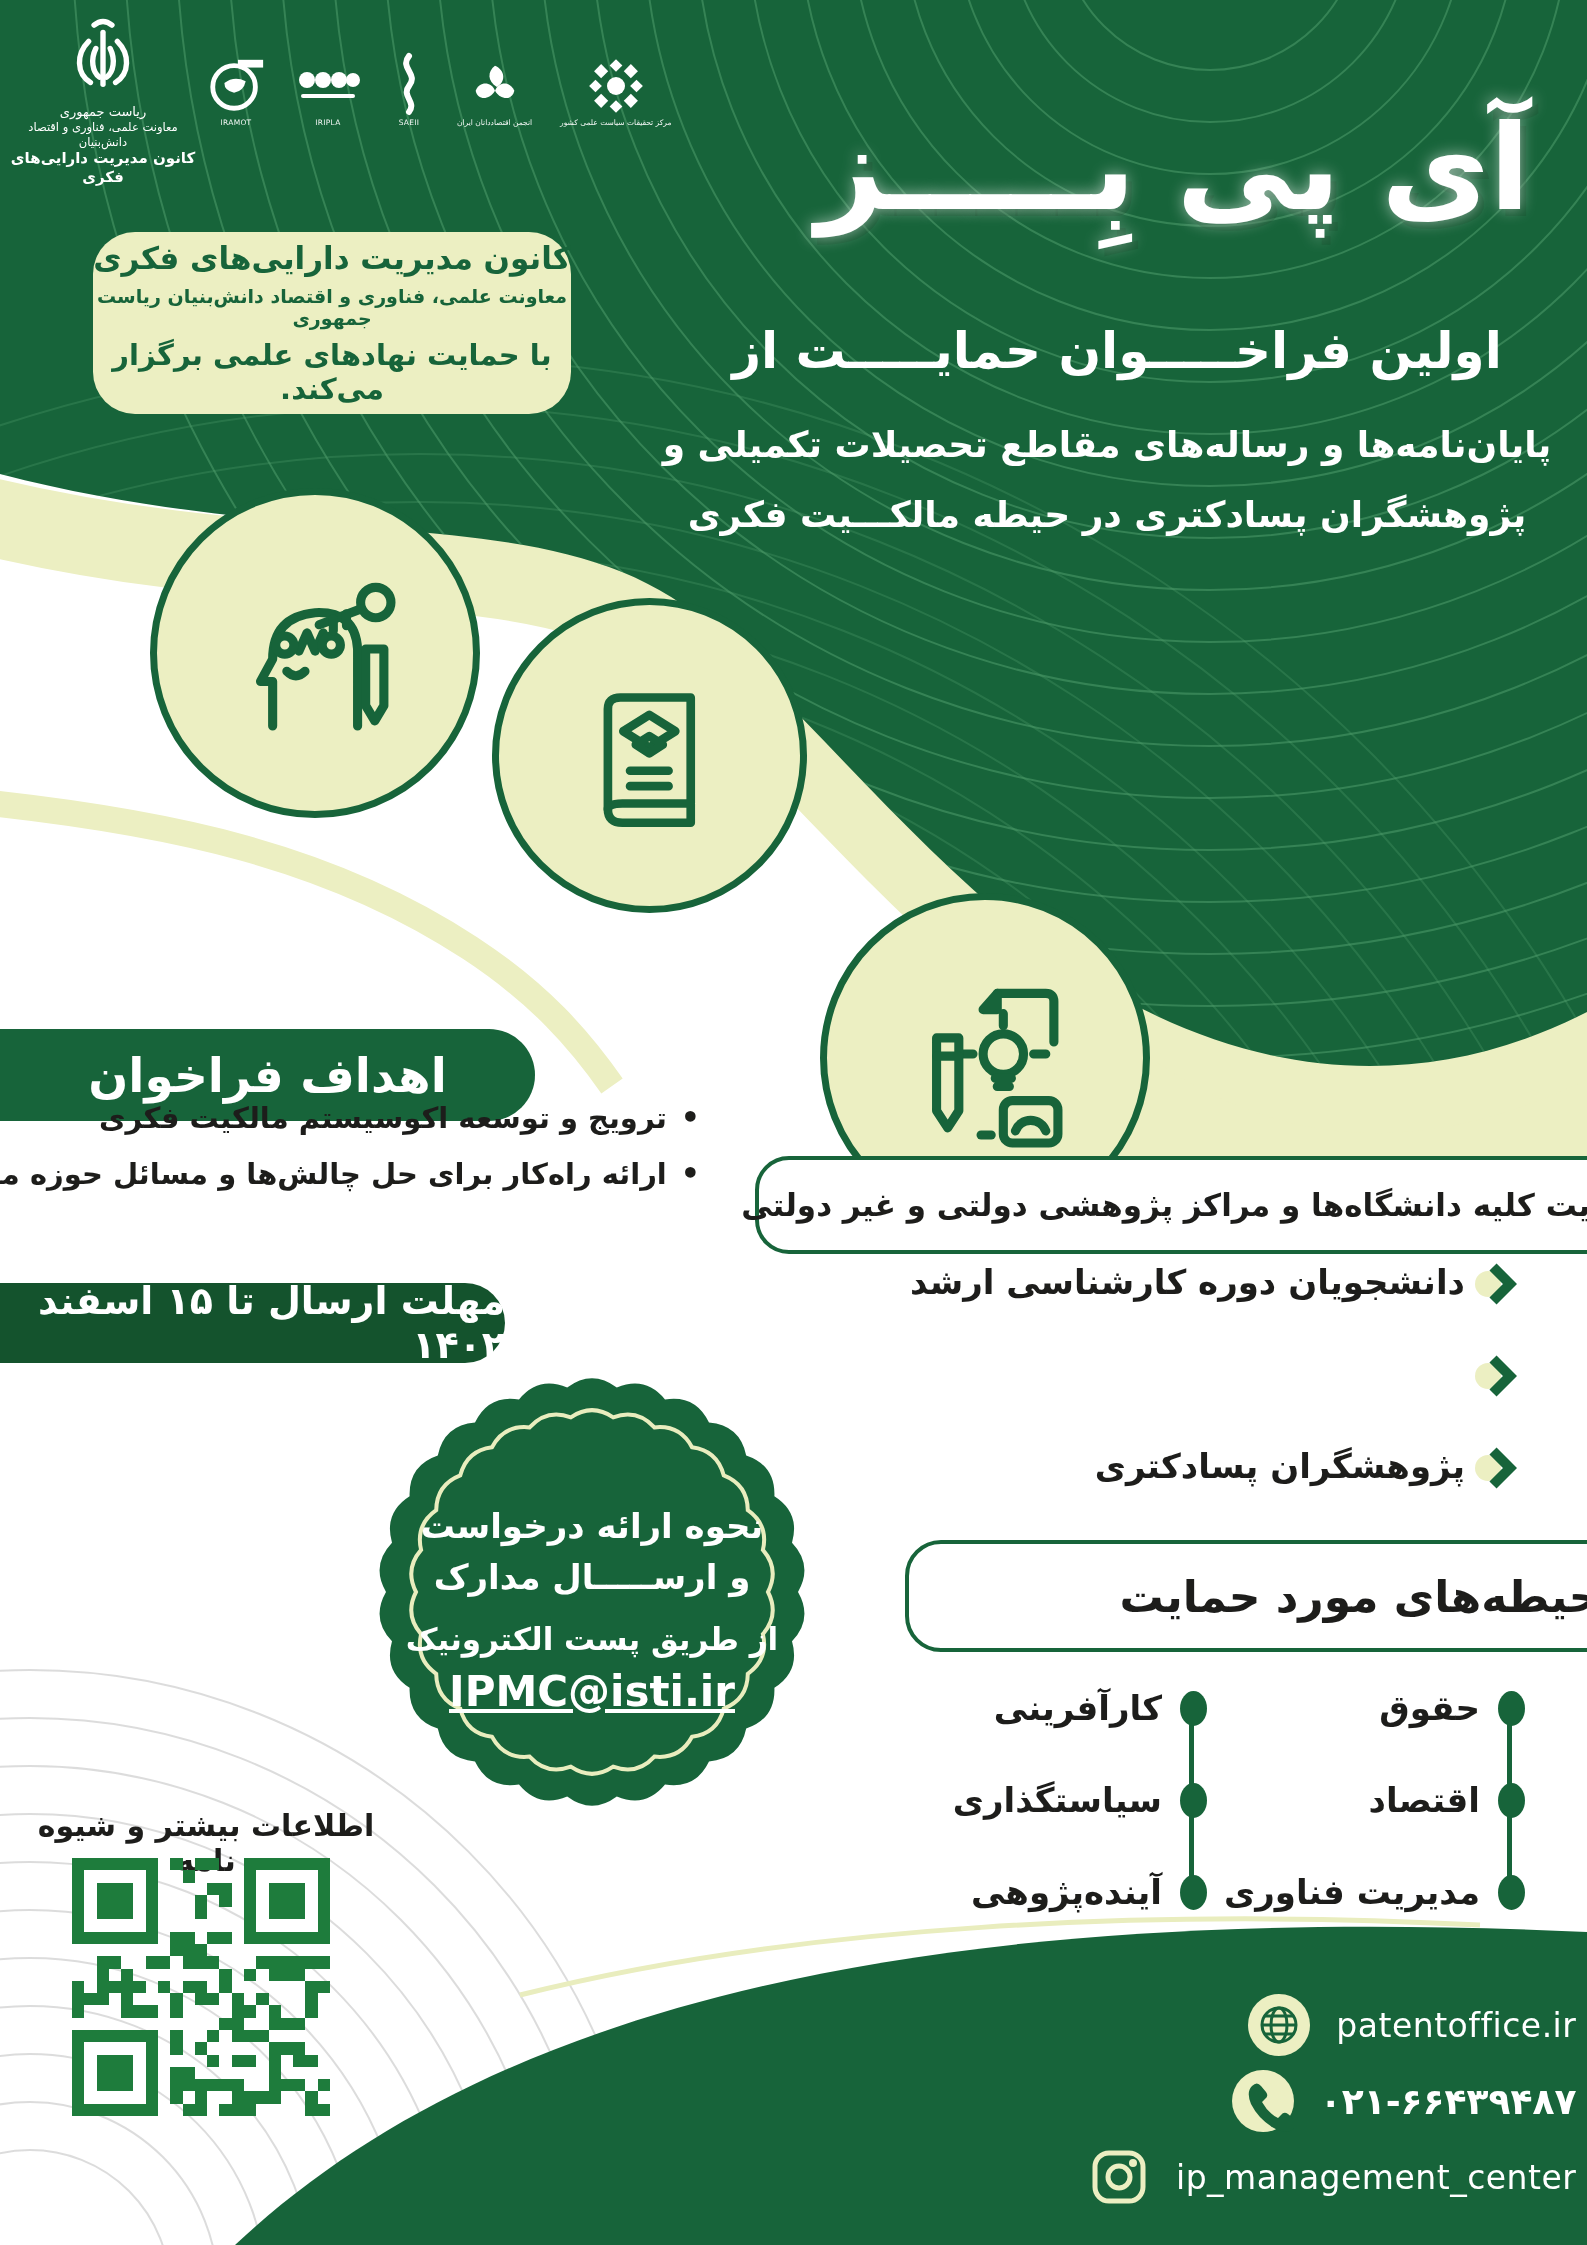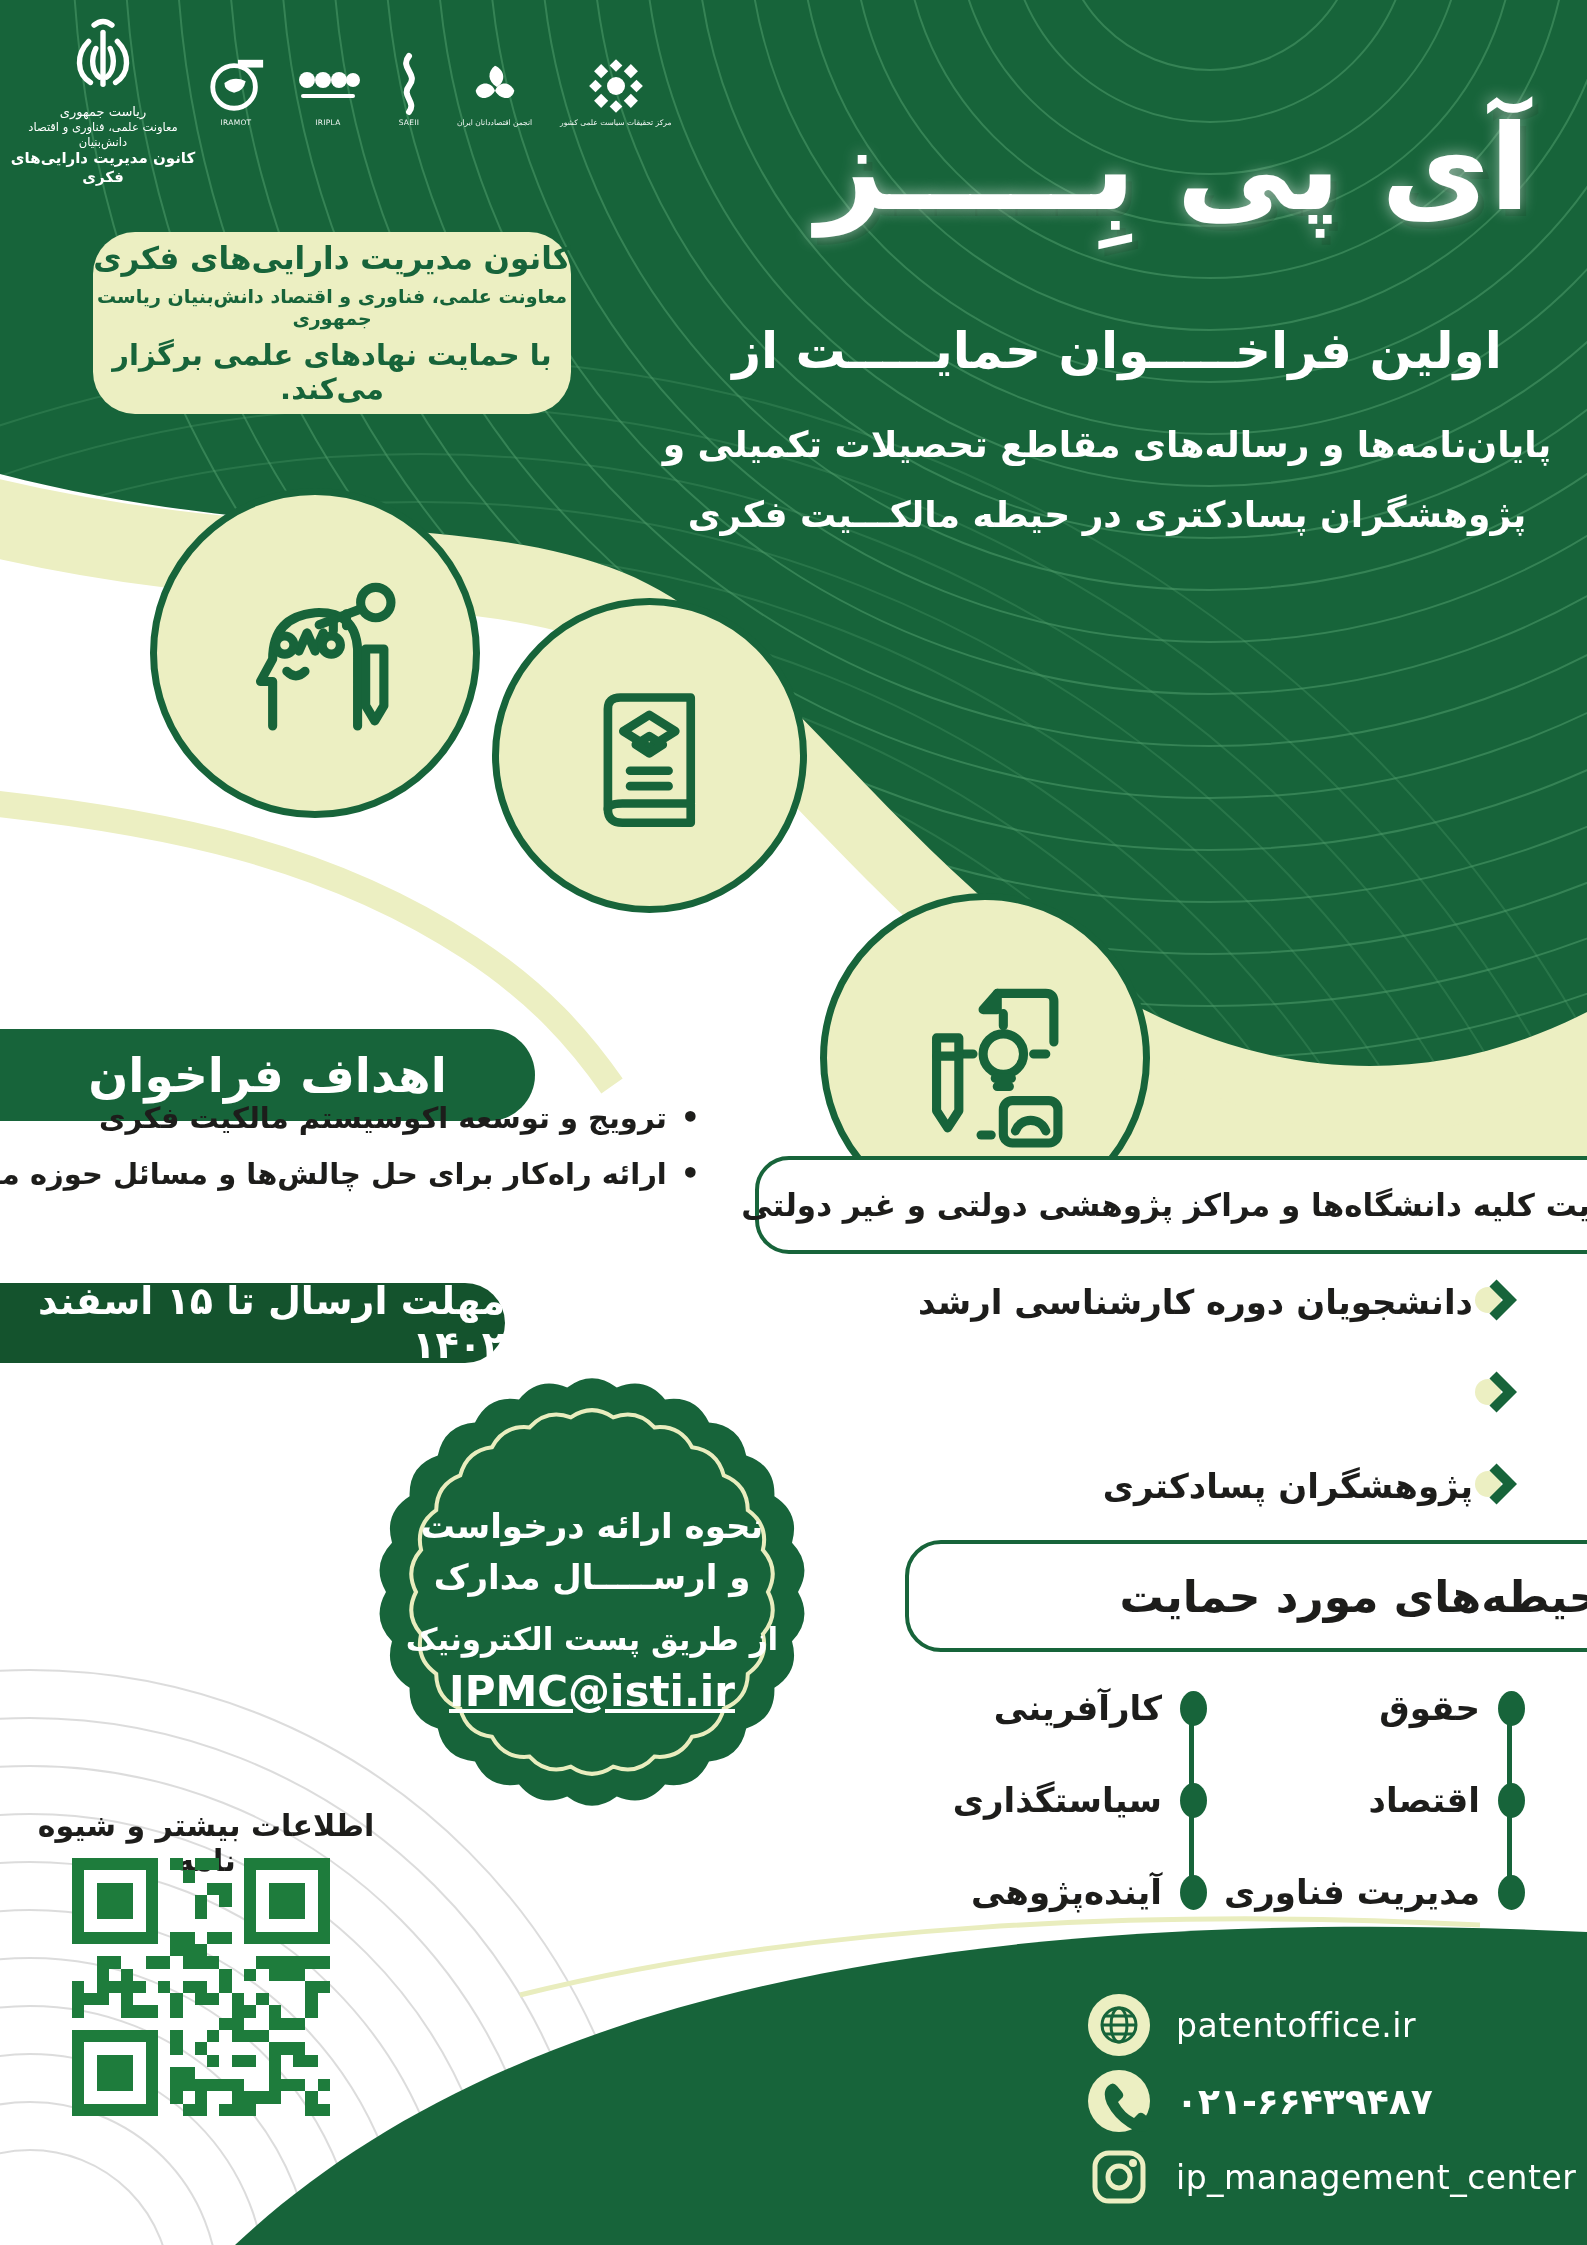--- a/index.html
+++ b/index.html
@@ -78,21 +78,21 @@
   }
 
   
   .elig-box{
     left:755px;top:1156px;width:900px;height:98px;box-sizing:border-box;z-index:4;
     background:#fff;border:4px solid #17643A;border-radius:34px;
     display:flex;align-items:center;justify-content:center;padding-left:130px;
     color:#1D1D1B;font-weight:700;font-size:31px;direction:rtl;white-space:nowrap;
   }
   .elig-list{right:70px;top:1262px;z-index:4;}
-  .elig-item{display:flex;flex-direction:row-reverse;align-items:flex-end;gap:0;height:60px;margin-bottom:32px;margin-left:14px;}
+  .elig-item{display:flex;flex-direction:row-reverse;align-items:flex-start;gap:8px;height:60px;margin-bottom:32px;margin-left:14px;}
   .elig-item .txt{direction:rtl;color:#1D1D1B;font-weight:700;font-size:34px;white-space:nowrap;}
 
   
   .seal{left:352px;top:1352px;width:480px;height:480px;z-index:5;}
   .seal-text{
     left:352px;top:1352px;width:480px;height:480px;z-index:6;direction:rtl;
     display:flex;flex-direction:column;align-items:center;justify-content:center;
     color:#fff;text-align:center;
   }
   .seal-text .s1{font-size:34px;font-weight:700;line-height:1.5;margin-top:32px;}
@@ -118,21 +118,21 @@
   #vline-left{right:393px;top:1706px;height:178px;}
   .dot{width:27px;height:35px;border-radius:50%;background:#17643A;flex:0 0 auto;}
 
   
   .info-title{left:36px;top:1808px;width:340px;z-index:4;text-align:center;direction:rtl;
               color:#1D1D1B;font-weight:700;font-size:30px;}
   #qr-wrap{left:72px;top:1858px;width:258px;height:258px;z-index:4;}
 
   
   .contact{left:1088px;top:1994px;z-index:6;display:flex;flex-direction:column;gap:14px;}
-  .contact .row{display:flex;align-items:center;gap:26px;height:62px;}
+  .contact .row{display:flex;align-items:center;gap:26px;height:62px;justify-content:flex-end;}
   .contact .ic{width:62px;height:62px;flex:0 0 auto;display:flex;align-items:center;justify-content:center;}
   .contact .txt{color:#fff;font-size:33px;letter-spacing:.5px;}
   .contact .phone{font-weight:700;font-size:36px;direction:ltr;}
 </style>
 </head>
 <body>
 
 <svg id="bg" viewBox="0 0 1587 2245" xmlns="http://www.w3.org/2000/svg">
   <defs>
     <clipPath id="clipGreen">

